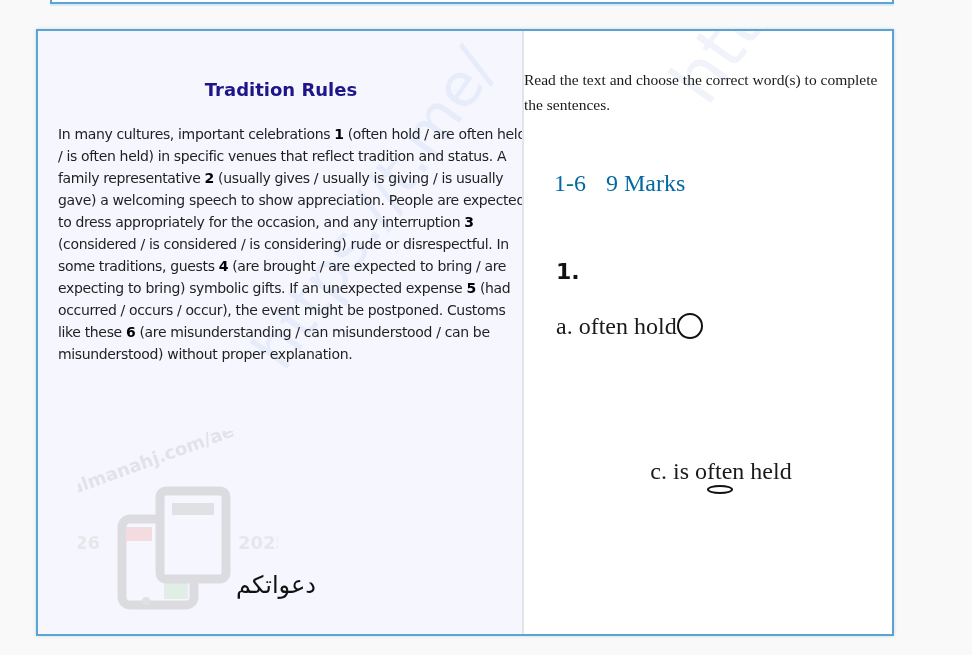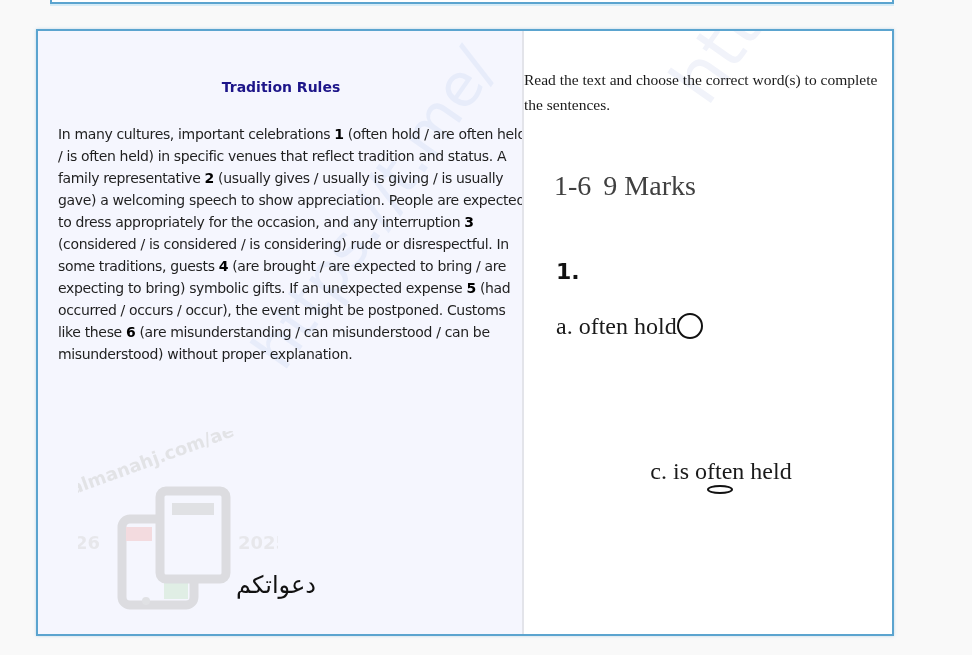--- a/index.html
+++ b/index.html
@@ -53,21 +53,21 @@
     overflow: hidden;
   }
   .passage-title {
     position: absolute;
     left: 0;
     top: 48px;
     width: 486px;
     text-align: center;
     font-family: "DejaVu Sans", sans-serif;
     font-weight: bold;
-    font-size: 14px;
+    font-size: 18px;
     color: #1d1589;
   }
   .passage-text {
     position: absolute;
     left: 20px;
     top: 92px;
     width: 470px;
     font-family: "DejaVu Sans", sans-serif;
     font-size: 14px;
     line-height: 22px;
@@ -125,24 +125,24 @@
     font-family: "Liberation Serif", serif;
     font-size: 15.5px;
     line-height: 25px;
     color: #1a1a1a;
   }
   .marks-row {
     position: absolute;
     left: 30px;
     top: 139px;
     font-family: "Liberation Serif", serif;
-    font-size: 28px;
-    color: #404040;
+    font-size: 24px;
+    color: #0369a1;
     display: flex;
-    gap: 12px;
+    gap: 20px;
   }
   .q-number {
     position: absolute;
     left: 32px;
     top: 228px;
     font-family: "DejaVu Sans", sans-serif;
     font-weight: bold;
     font-size: 22px;
     color: #111;
   }

